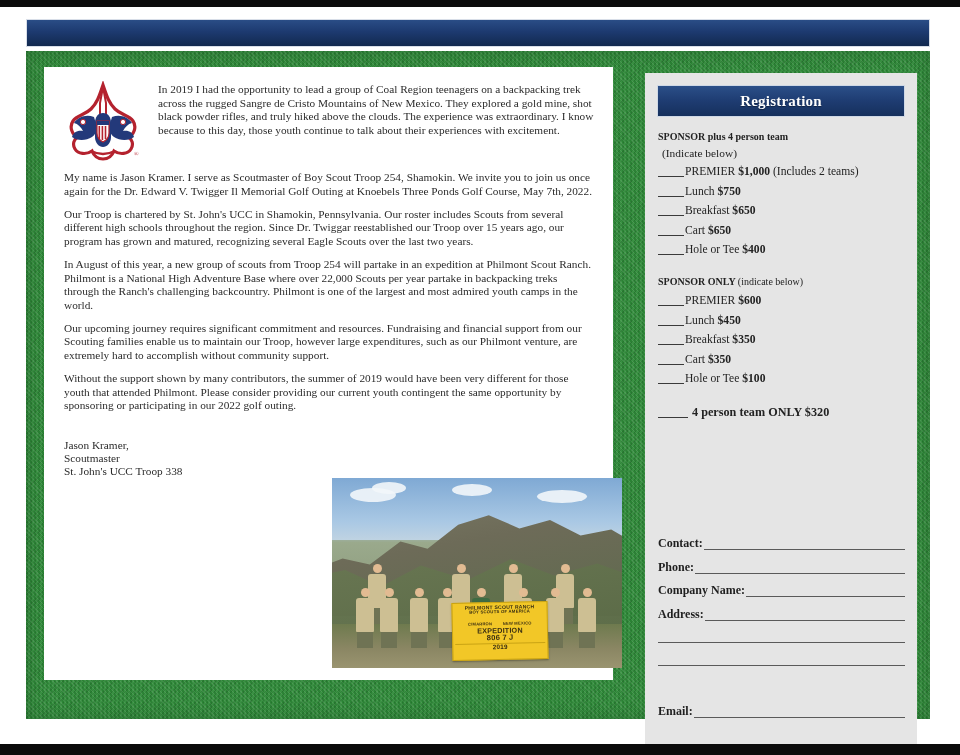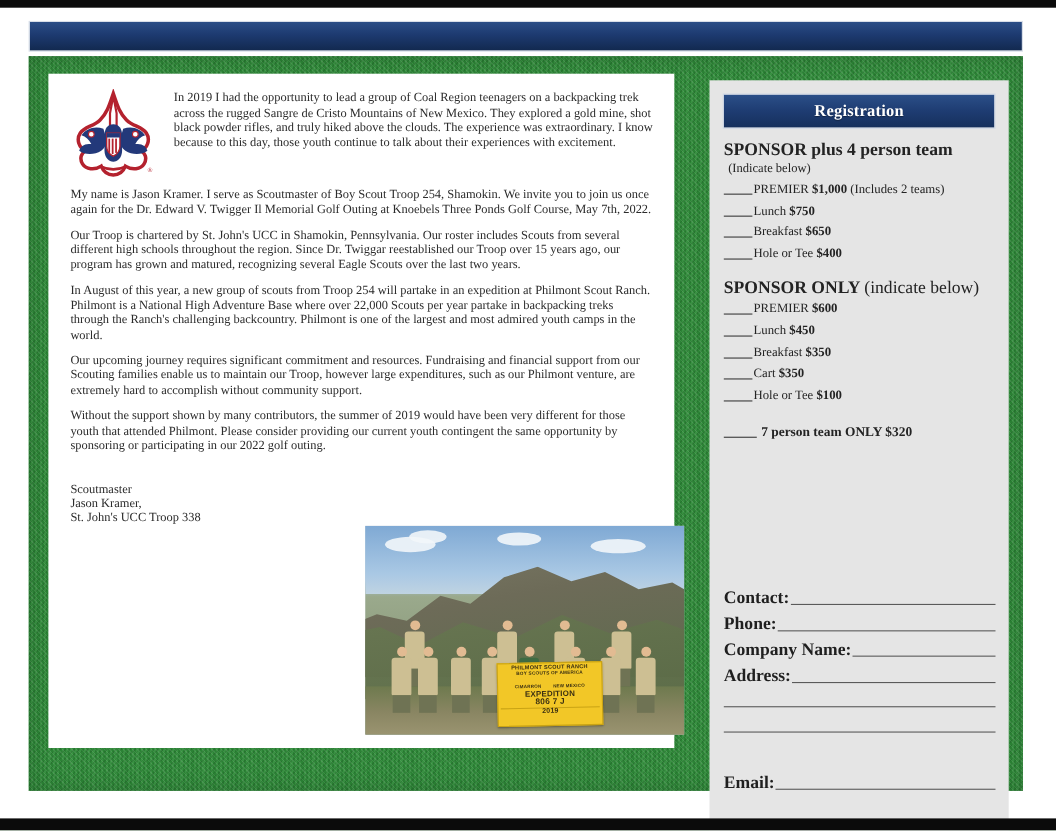--- a/index.html
+++ b/index.html
@@ -222,21 +222,21 @@
   }
 
   .reg-body {
     position: absolute;
     left: 13px; top: 56px;
     right: 10px;
     font-family: "Liberation Serif", serif;
     color: #232323;
   }
   .sec-title {
-    font-size: 16px;
+    font-size: 10px;
     font-weight: 700;
     line-height: 16px;
     margin-bottom: 1px;
   }
   .sec-title .normal { font-weight: 400; }
   .sec-sub {
     font-size: 11.4px;
     line-height: 15px;
     padding-left: 4px;
     margin-bottom: 1px;
@@ -272,21 +272,21 @@
     left: 13px; top: 464px;
     right: 12px;
   }
   .field-row {
     display: flex;
     align-items: flex-end;
     margin-bottom: 10.5px;
     font-family: "Liberation Serif", serif;
   }
   .field-label {
-    font-size: 16px;
+    font-size: 12px;
     font-weight: 700;
     color: #1f1f1f;
     line-height: 13px;
     white-space: nowrap;
   }
   .field-rule {
     flex: 1 1 auto;
     border-bottom: 1px solid #5a5a5a;
     height: 11px;
     margin-left: 1px;
@@ -347,22 +347,22 @@
       <div style="height:8px"></div>
 
       <p class="letter-p">My name is Jason Kramer. I serve as Scoutmaster of Boy Scout Troop 254, Shamokin. We invite you to join us once again for the Dr. Edward V. Twigger Il Memorial Golf Outing at Knoebels Three Ponds Golf Course, May 7th, 2022.</p>
       <p class="letter-p">Our Troop is chartered by St. John's UCC in Shamokin, Pennsylvania. Our roster includes Scouts from several different high schools throughout the region. Since Dr. Twiggar reestablished our Troop over 15 years ago, our program has grown and matured, recognizing several Eagle Scouts over the last two years.</p>
       <p class="letter-p">In August of this year, a new group of scouts from Troop 254 will partake in an expedition at Philmont Scout Ranch. Philmont is a National High Adventure Base where over 22,000 Scouts per year partake in backpacking treks through the Ranch's challenging backcountry. Philmont is one of the largest and most admired youth camps in the world.</p>
       <p class="letter-p">Our upcoming journey requires significant commitment and resources. Fundraising and financial support from our Scouting families enable us to maintain our Troop, however large expenditures, such as our Philmont venture, are extremely hard to accomplish without community support.</p>
       <p class="letter-p">Without the support shown by many contributors, the summer of 2019 would have been very different for those youth that attended Philmont. Please consider providing our current youth contingent the same opportunity by sponsoring or participating in our 2022 golf outing.</p>
 
       <div class="sig-block">
         <div class="sig-gap"></div>
+        <div class="sig-line">Jason Kramer,</div>
         <div class="sig-line">Scoutmaster</div>
-        <div class="sig-line">Jason Kramer,</div>
         <div class="sig-line">St. John's UCC Troop 338</div>
       </div>
     </div>
 
     <div class="photo-wrap">
       <div class="photo">
         <div class="sky"></div>
         <div class="cloud" style="left:18px;top:10px;width:46px;height:14px;"></div>
         <div class="cloud" style="left:40px;top:4px;width:34px;height:12px;"></div>
         <div class="cloud" style="left:120px;top:6px;width:40px;height:12px;"></div>
@@ -467,20 +467,24 @@
       </div>
       <div class="opt-row">
         <span class="blank"></span><span>Lunch</span>
         <span class="amt">$750</span>
       </div>
       <div class="opt-row">
         <span class="blank"></span><span>Breakfast</span>
         <span class="amt">$650</span>
       </div>
       <div class="opt-row">
+        <span class="blank"></span><span>Cart</span>
+        <span class="amt">$650</span>
+      </div>
+      <div class="opt-row">
         <span class="blank"></span><span>Hole or Tee</span>
         <span class="amt">$400</span>
       </div>
 
       <div class="sec-gap"></div>
 
       <div class="sec-title">
         <span>SPONSOR ONLY</span>
         <span class="normal">(indicate below)</span>
       </div>
@@ -500,21 +504,21 @@
       <div class="opt-row">
         <span class="blank"></span><span>Cart</span>
         <span class="amt">$350</span>
       </div>
       <div class="opt-row">
         <span class="blank"></span><span>Hole or Tee</span>
         <span class="amt">$100</span>
       </div>
 
       <div class="team-row">
-        <span class="blank"></span><span>7 person team ONLY $320</span>
+        <span class="blank"></span><span>4 person team ONLY $320</span>
       </div>
     </div>
 
     <div class="contact-block">
       <div class="field-row">
         <span class="field-label">Contact:</span>
         <span class="field-rule"></span>
       </div>
       <div class="field-row">
         <span class="field-label">Phone:</span>

